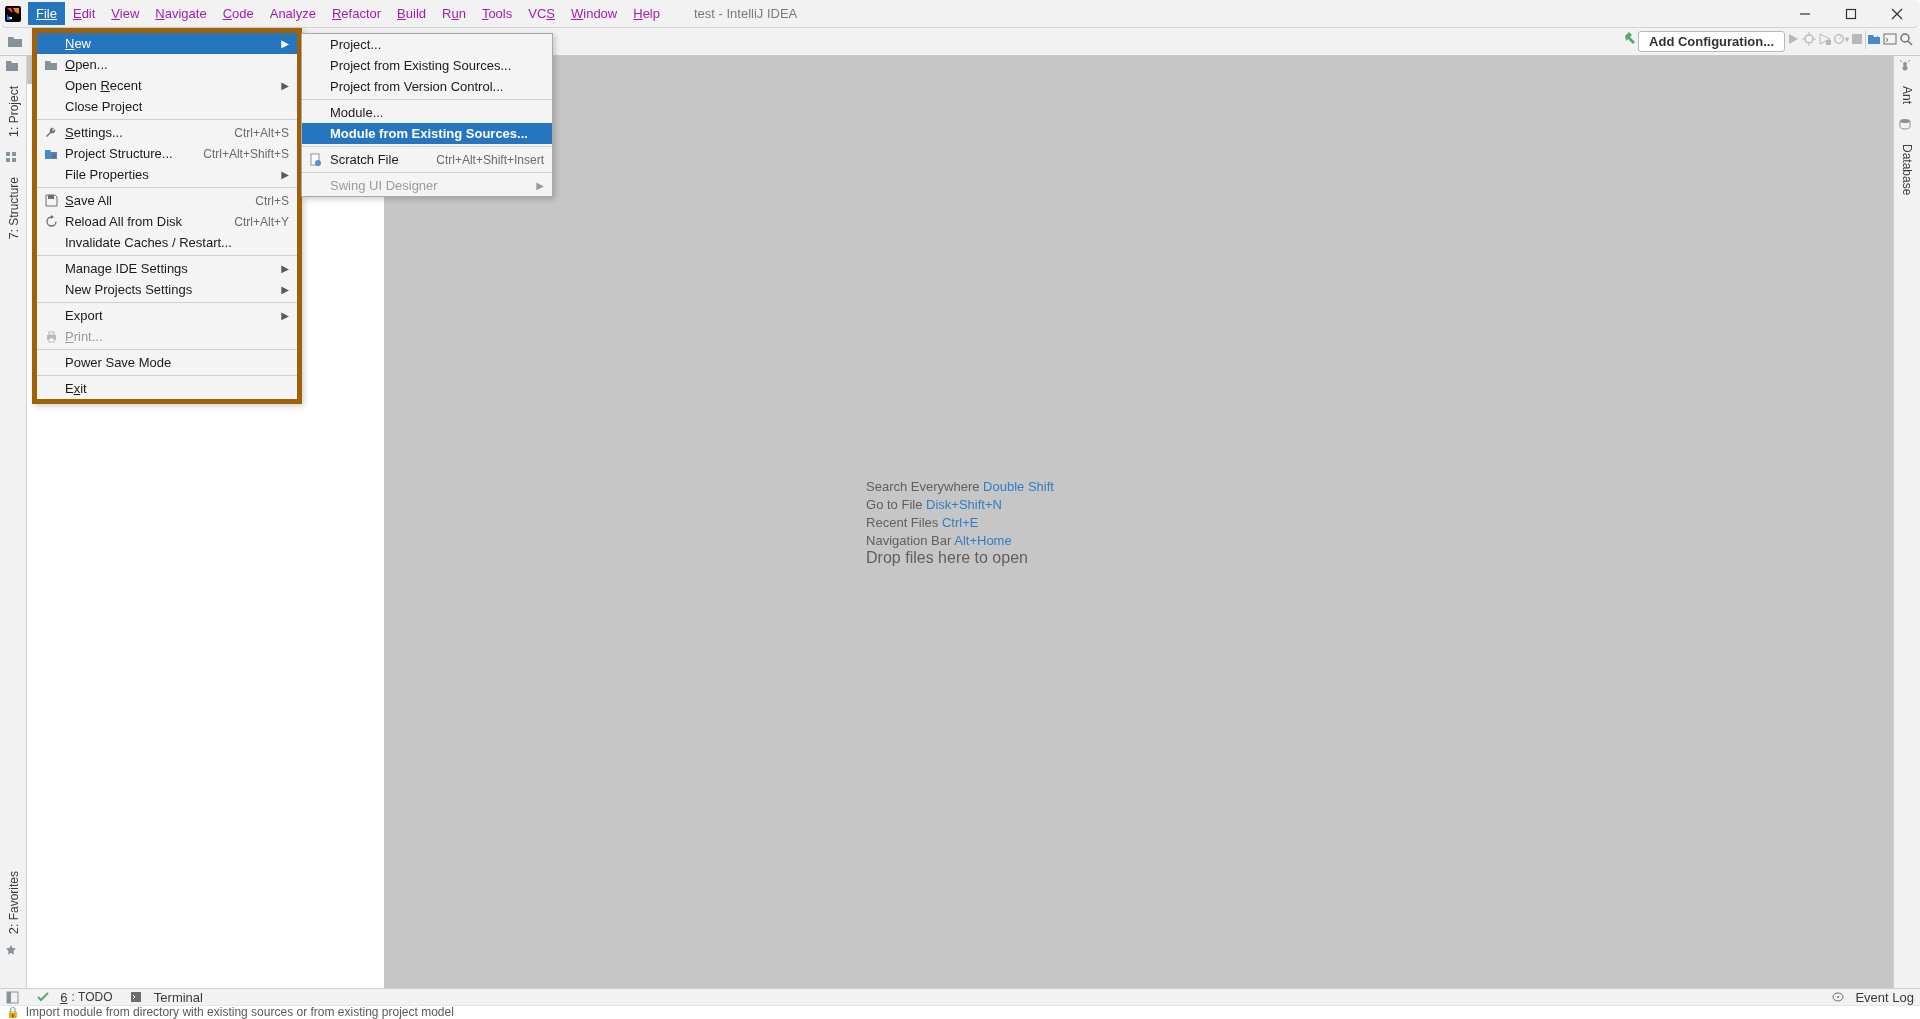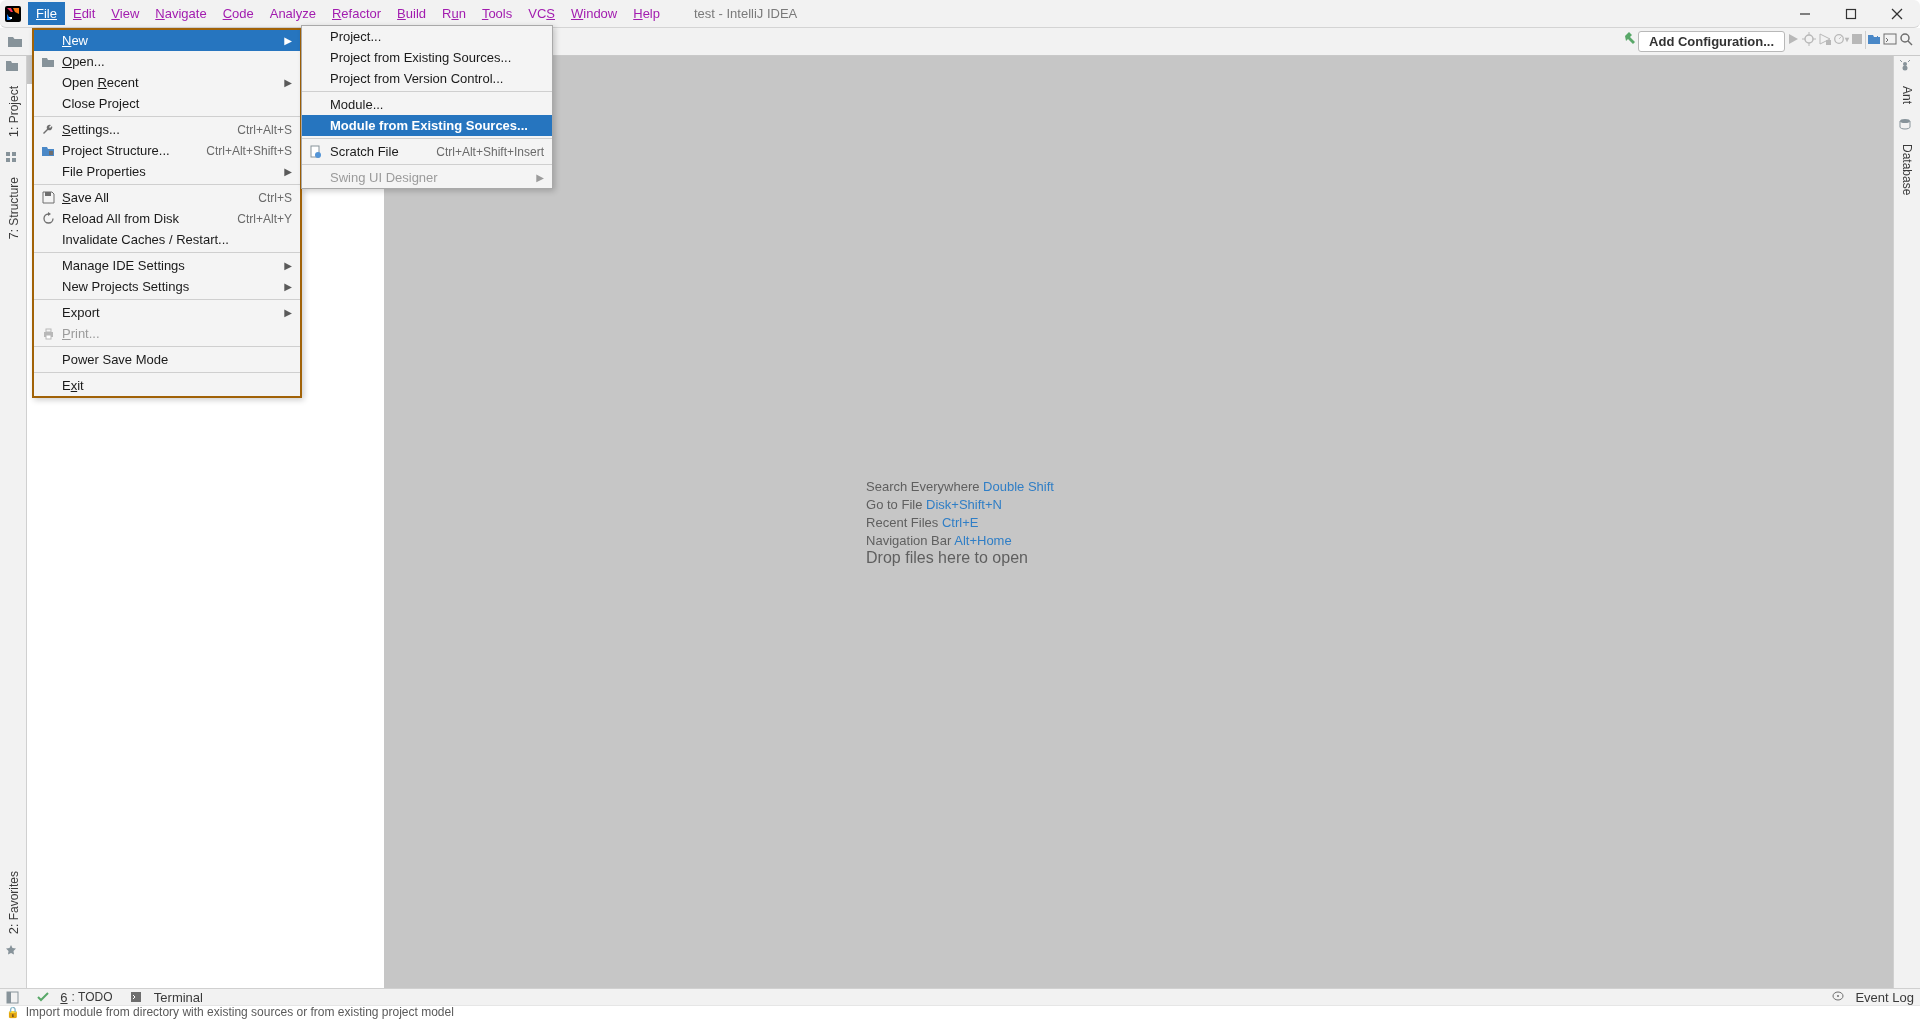--- a/index.html
+++ b/index.html
@@ -40,43 +40,43 @@
 
 .right-strip { position: absolute; top: 56px; bottom: 31px; right: 0; width: 27px; background: #f2f2f2; border-left: 1px solid #d0d0d0; }
 .right-strip .vtab { writing-mode: vertical-rl; font-size: 12px; color: #3a3a3a; padding: 6px 0; display: block; margin: 4px auto; text-align: center; }
 .right-strip .vicon { width: 16px; height: 16px; margin: 4px auto; display: block; color:#888;}
 
 
 .bottom-bar { position: absolute; bottom: 14px; left: 0; right: 0; height: 17px; background: #f2f2f2; border-top: 1px solid #d0d0d0; display: flex; align-items: center; padding: 0 6px; gap: 18px; }
 .bottom-bar .bitem { display: flex; align-items: center; gap: 4px; font-size: 12px; color: #3a3a3a; }
 .bottom-bar .bitem .mn { text-decoration: underline; }
 .bottom-bar .spacer { flex: 1; }
-.bottom-bar .event-log { display:flex; gap:4px; font-size:12px; color:#3a3a3a; }
+.bottom-bar .event-log { display:flex; align-items:center; gap:4px; font-size:12px; color:#3a3a3a; }
 
 
 .status-bar { position:absolute; bottom:0; left:0; right:0; height:14px; background:#fff; overflow:hidden; border-top:1px solid #e6e6e6; padding:0 6px; display:flex; align-items:flex-start;}
 .status-bar .status-text { font-size:12px; color:#5a5a5a; line-height:17px; margin-top:-2px;}
 .status-bar .lock { margin-right:6px; color:#9a9a9a; font-size:11px;}
 
 
-.dropdown { position: absolute; top: 28px; left: 32px; width: 270px; background: #f4f4f4; border: 2px solid #a16207; box-shadow: 2px 2px 6px rgba(0,0,0,0.2); z-index: 100; }
+.dropdown { position: absolute; top: 28px; left: 32px; width: 270px; background: #f4f4f4; border: 5px solid #a16207; box-shadow: 2px 2px 6px rgba(0,0,0,0.2); z-index: 100; }
 .dropdown .sep { height: 1px; background: #cfcfcf; margin: 2px 0; }
 .dropdown .ditem { display: flex; align-items: center; height: 21px; padding: 0 8px 0 6px; color: #1a1a1a; position: relative; }
 .dropdown .ditem.highlight { background: #2675bf; color: #fff; }
 .dropdown .ditem.disabled { color: #9b9b9b; }
 .dropdown .ditem .dicon { width: 16px; height: 16px; margin-right: 6px; display:flex; align-items:center; justify-content:center; color:#6b6b6b;}
 .dropdown .ditem.highlight .dicon { color:#fff;}
 .dropdown .ditem .label { flex: 1; }
 .dropdown .ditem .label .mn { text-decoration: underline; }
 .dropdown .ditem .shortcut { color: #6a6a6a; font-size: 12px; }
 .dropdown .ditem .arrow { position:absolute; right:8px; font-size:10px; color:#5a5a5a;}
 .dropdown .ditem.highlight .arrow { color:#fff;}
 
 
-.submenu { position: absolute; top: 25px; left: 301px; width: 252px; background: #f4f4f4; border: 1px solid #a9a9a9; box-shadow: 2px 2px 6px rgba(0,0,0,0.2); z-index: 101; }
+.submenu { position: absolute; top: 33px; left: 301px; width: 252px; background: #f4f4f4; border: 1px solid #a9a9a9; box-shadow: 2px 2px 6px rgba(0,0,0,0.2); z-index: 101; }
 .submenu .sitem { display: flex; align-items: center; height: 21px; padding: 0 8px 0 6px; color: #1a1a1a; position:relative;}
 .submenu .sitem.highlight { background: #2675bf; color: #fff; font-weight: bold; }
 .submenu .sitem.disabled { color: #9b9b9b; }
 .submenu .sitem .dicon { width: 16px; height: 16px; margin-right: 6px; display:flex; align-items:center; justify-content:center; color:#6b6b6b;}
 .submenu .sitem .label { flex: 1; }
 .submenu .sitem .shortcut { color:#6a6a6a; font-size:12px;margin-left:32px; }
 .submenu .sitem .arrow { position:absolute; right:8px; font-size:10px; color:#9b9b9b;}
 .submenu .sep { height: 1px; background: #cfcfcf; margin: 2px 0; }
 
 

